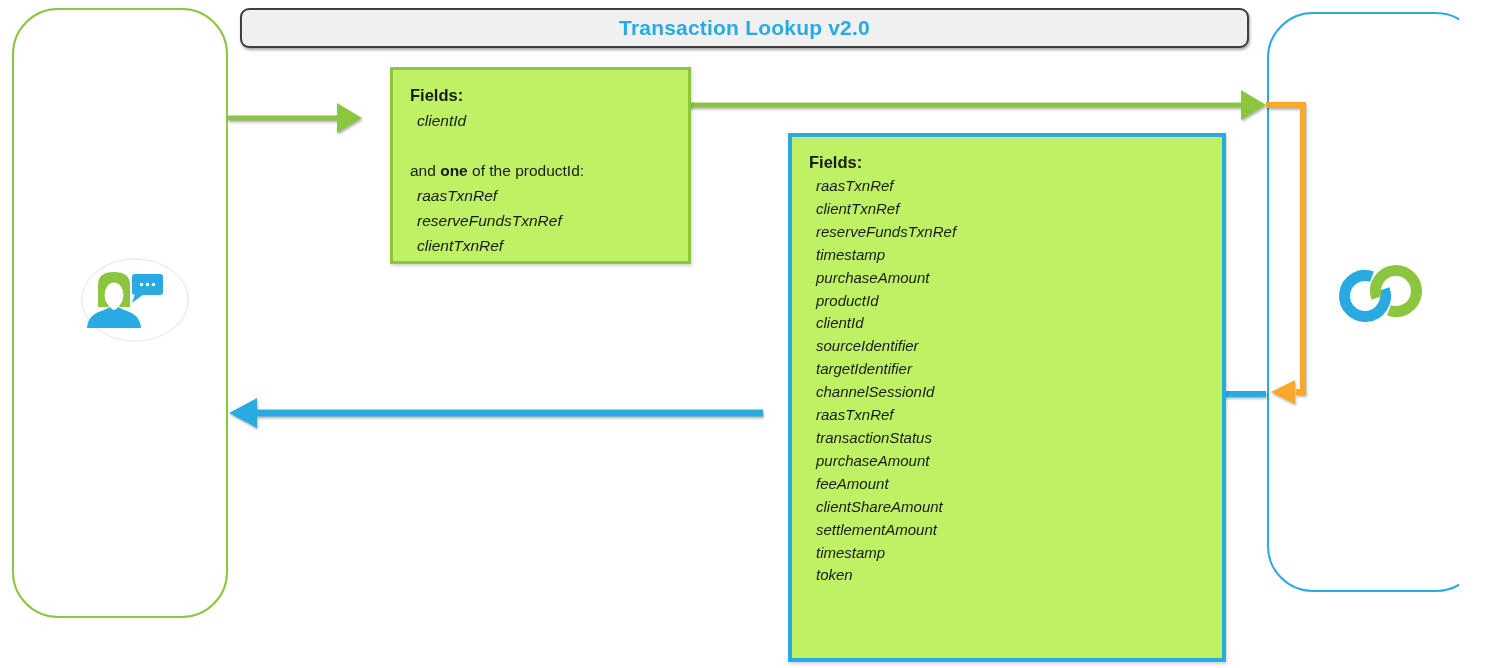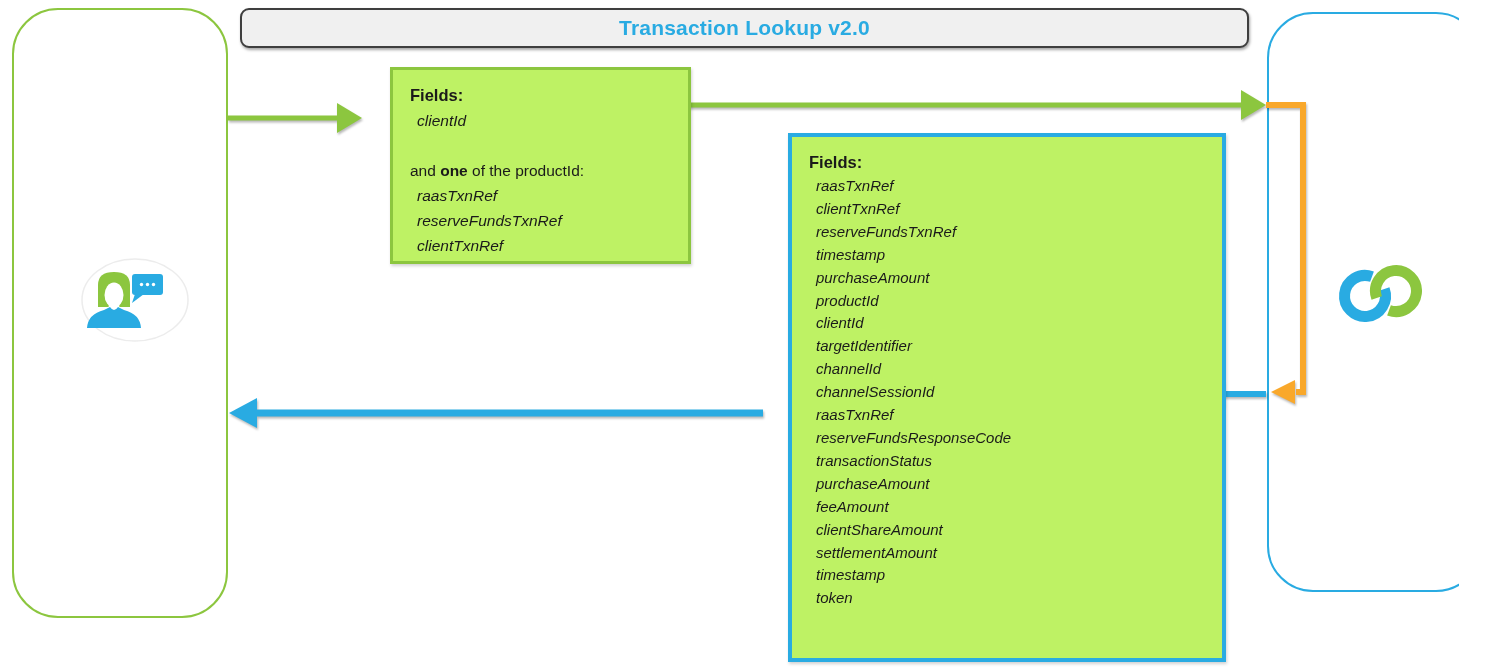--- a/index.html
+++ b/index.html
@@ -116,25 +116,24 @@
     <div class="fields-heading">Fields:</div>
     <ul class="field-list">
 
     <li>raasTxnRef</li>
         <li>clientTxnRef</li>
         <li>reserveFundsTxnRef</li>
         <li>timestamp</li>
         <li>purchaseAmount</li>
         <li>productId</li>
         <li>clientId</li>
+        <li>sourceIdentifier</li>
         <li>targetIdentifier</li>
-        <li>channelId</li>
         <li>channelSessionId</li>
         <li>raasTxnRef</li>
-        <li>reserveFundsResponseCode</li>
         <li>transactionStatus</li>
         <li>purchaseAmount</li>
         <li>feeAmount</li>
         <li>clientShareAmount</li>
         <li>settlementAmount</li>
         <li>timestamp</li>
         <li>token</li>
       </ul>
   </div>
 

